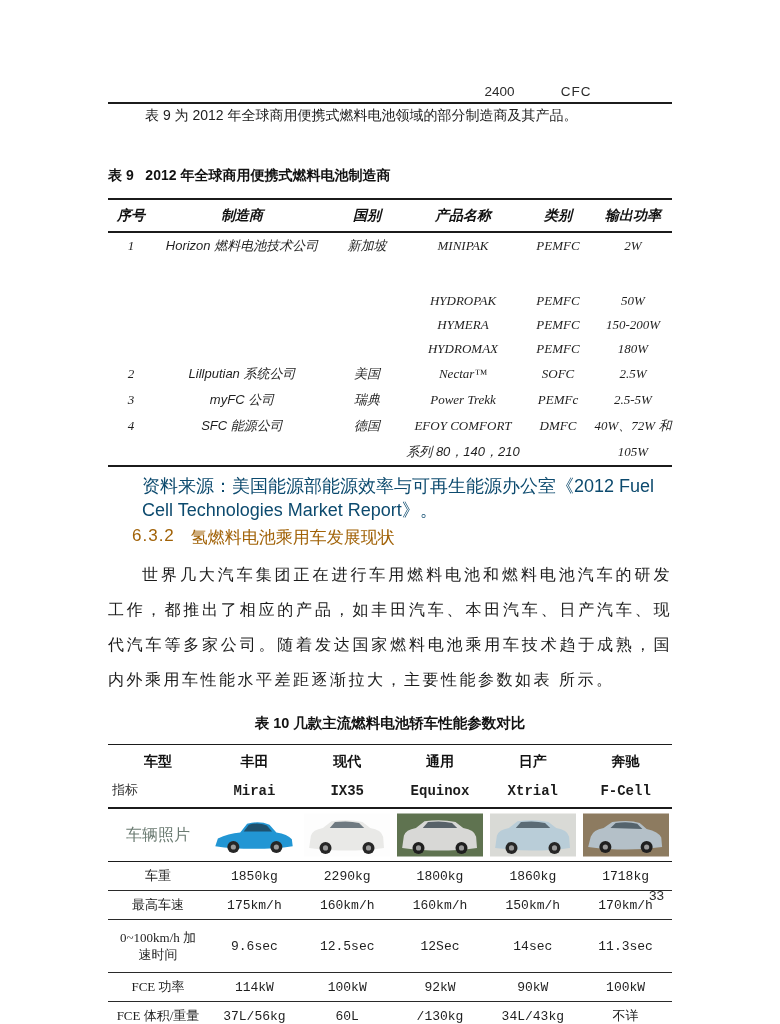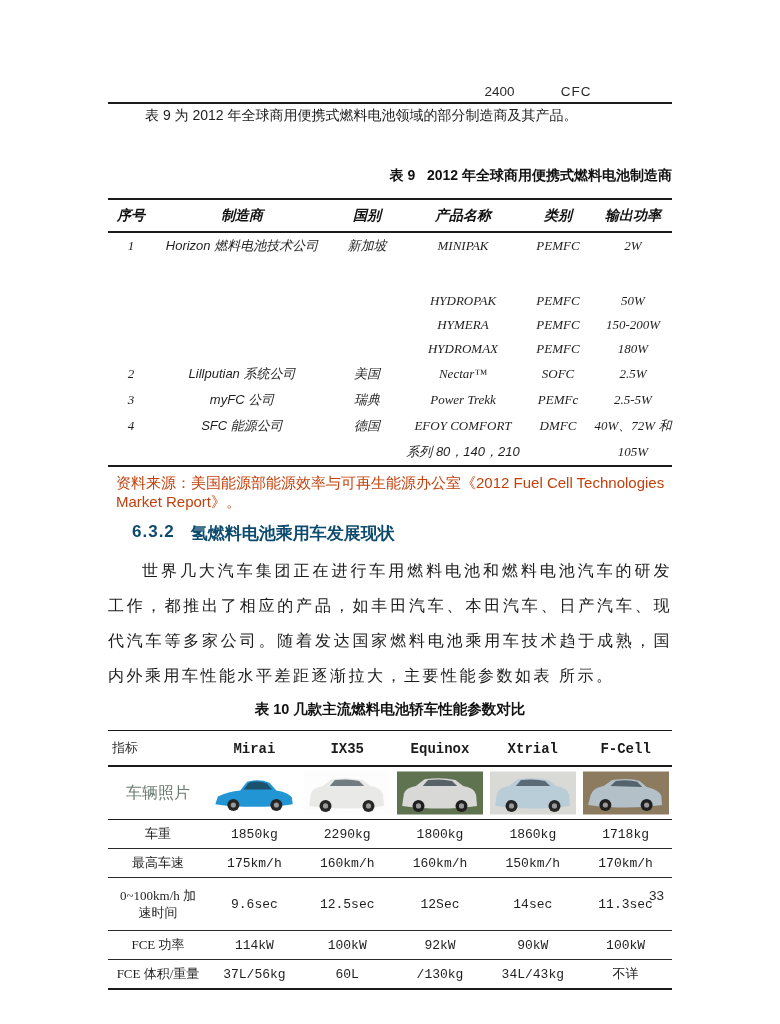--- a/index.html
+++ b/index.html
@@ -8,43 +8,43 @@
   .content{position:absolute;left:108px;top:0;width:564px;}
 
   
   .meta-row{padding-top:84px;display:flex;font-size:13.5px;color:#2a2a2a;justify-content:center;}
   .meta-num{margin-left:296px;}
   .meta-code{margin-left:46px;letter-spacing:1px;}
   .top-rule{border-top:2px solid #1c1c1c;margin-top:3px;}
 
   .intro{margin-top:3px;font-size:14px;color:#1d1d1d;padding-left:37px;white-space:pre-wrap;}
 
-  .t9-caption{margin-top:42px;text-align:right;font-weight:bold;font-size:14px;color:#111;white-space:pre-wrap;}
+  .t9-caption{margin-top:42px;text-align:left;font-weight:bold;font-size:14px;color:#111;white-space:pre-wrap;}
 
   table{border-collapse:collapse;table-layout:fixed;width:564px;}
   
   .t9{margin-top:13px;border-top:2.5px solid #1b1b1b;border-bottom:2.5px solid #1b1b1b;font-style:italic;}
   .t9 th{font-weight:bold;font-size:14px;color:#111;padding:7px 0 6px 0;border-bottom:2px solid #1b1b1b;}
   .t9 td{font-size:13px;color:#1f1f1f;text-align:center;padding:4px 0;height:16px;
          font-family:"Liberation Serif","DejaVu Serif",serif;}
   .t9 td.cn{font-family:"Liberation Sans","DejaVu Sans",sans-serif;}
   .t9 tr.gap-after td{padding-bottom:34px;}
   .t9 .c1{width:46px;} .t9 .c2{width:176px;} .t9 .c3{width:74px;}
   .t9 .c4{width:118px;} .t9 .c5{width:72px;} .t9 .c6{width:78px;}
 
-  .t9-source{margin-top:7px;font-size:15px;color:#c2410c;padding-left:8px;white-space:pre-wrap;}
-
-  .section-head{margin-top:10px;font-size:17px;font-weight:bold;color:#0c4a6e;display:flex;padding-left:24px;}
+  .t9-source{margin-top:7px;font-size:18px;color:#0c4a6e;padding-left:8px;white-space:pre-wrap;margin-left:26px;}
+
+  .section-head{margin-top:4px;font-size:17px;font-weight:normal;color:#a16207;display:flex;padding-left:24px;}
   .section-no{margin-right:16px;letter-spacing:1px;}
 
   .body-par{margin-top:8px;font-size:16px;color:#1c1c1c;line-height:35px;
             font-family:Liberation Sans, sans-serif;
             letter-spacing:2.5px;text-align:justify;text-indent:34px;}
 
-  .t10-caption{margin-top:7px;text-align:center;font-weight:bold;font-size:14.5px;color:#111;white-space:pre-wrap;}
+  .t10-caption{margin-top:17px;text-align:center;font-weight:bold;font-size:14.5px;color:#111;white-space:pre-wrap;}
 
   
   .t10{margin-top:11px;border-top:1.5px solid #1b1b1b;border-bottom:2.5px solid #1b1b1b;}
   .t10 col.lab{width:100px;} .t10 col.v{width:92.8px;}
   .t10 td{text-align:center;vertical-align:middle;}
   .t10 .brand{font-weight:bold;font-size:14px;color:#111;padding:8px 0 2px 0;}
   .t10 .model{font-family:"Liberation Mono","DejaVu Sans Mono",monospace;font-size:14px;
               font-weight:bold;color:#1b1b1b;padding:10px 0 8px 0;}
   .t10 tr.models td{border-bottom:2px solid #1b1b1b;}
   .t10 .rowlab{font-size:13px;color:#333;font-family:"Liberation Serif","DejaVu Serif",serif;}
@@ -167,20 +167,28 @@
   <table class="t10">
     <colgroup>
       <col class="lab">
         <col class="v">
         <col class="v">
         <col class="v">
         <col class="v">
         <col class="v">
     </colgroup>
     <tbody>
+        <tr>
+      <td class="brand">车型</td>
+      <td class="brand">丰田</td>
+      <td class="brand">现代</td>
+      <td class="brand">通用</td>
+      <td class="brand">日产</td>
+      <td class="brand">奔驰</td>
+    </tr>
     <tr class="models">
       <td class="rowlab" style="text-align:left;padding-left:4px;">指标</td>
       <td class="model">Mirai</td>
       <td class="model">IX35</td>
       <td class="model">Equinox</td>
       <td class="model">Xtrial</td>
       <td class="model">F-Cell</td>
     </tr>
     <tr class="photos">
       <td class="rowlab photolab">车辆照片</td>

